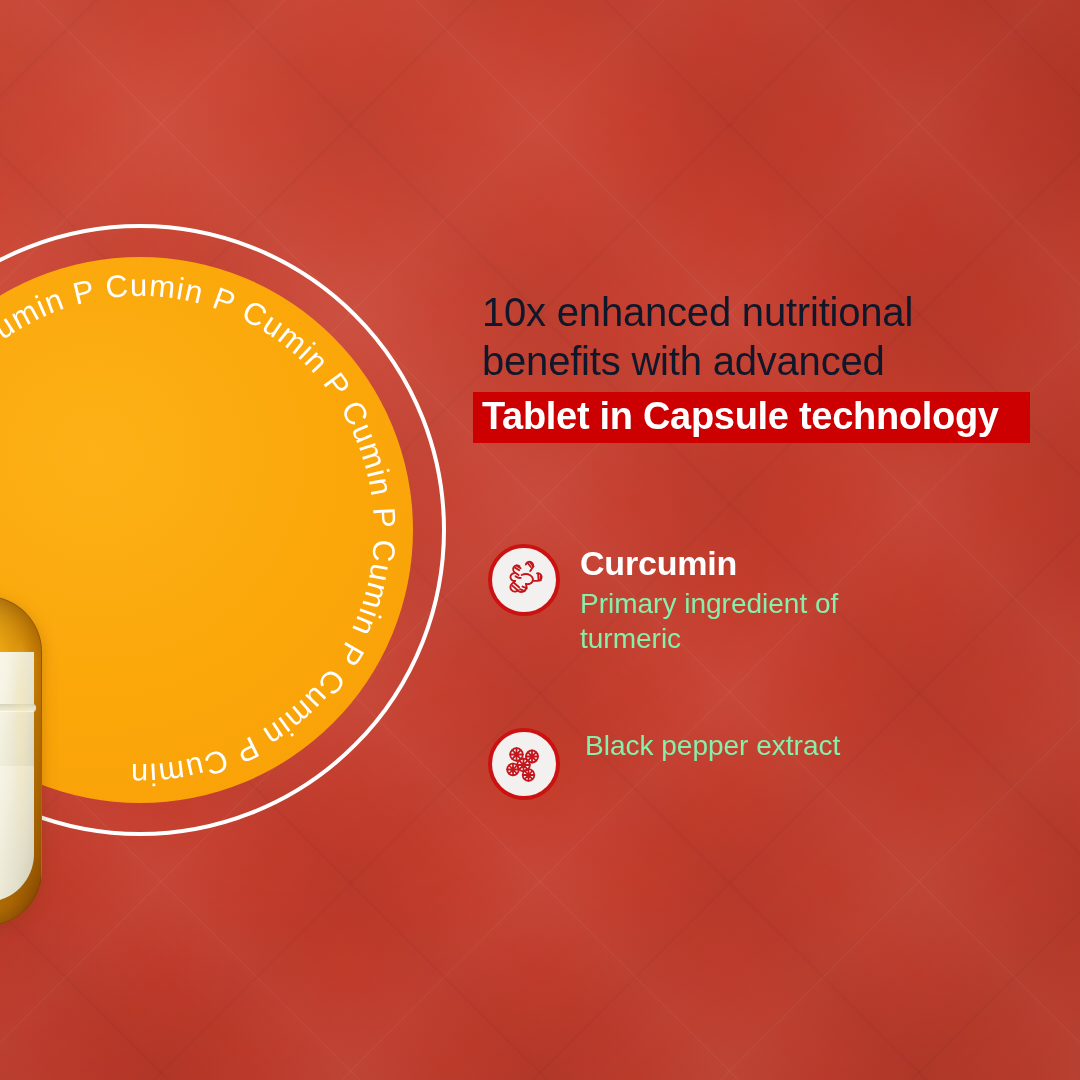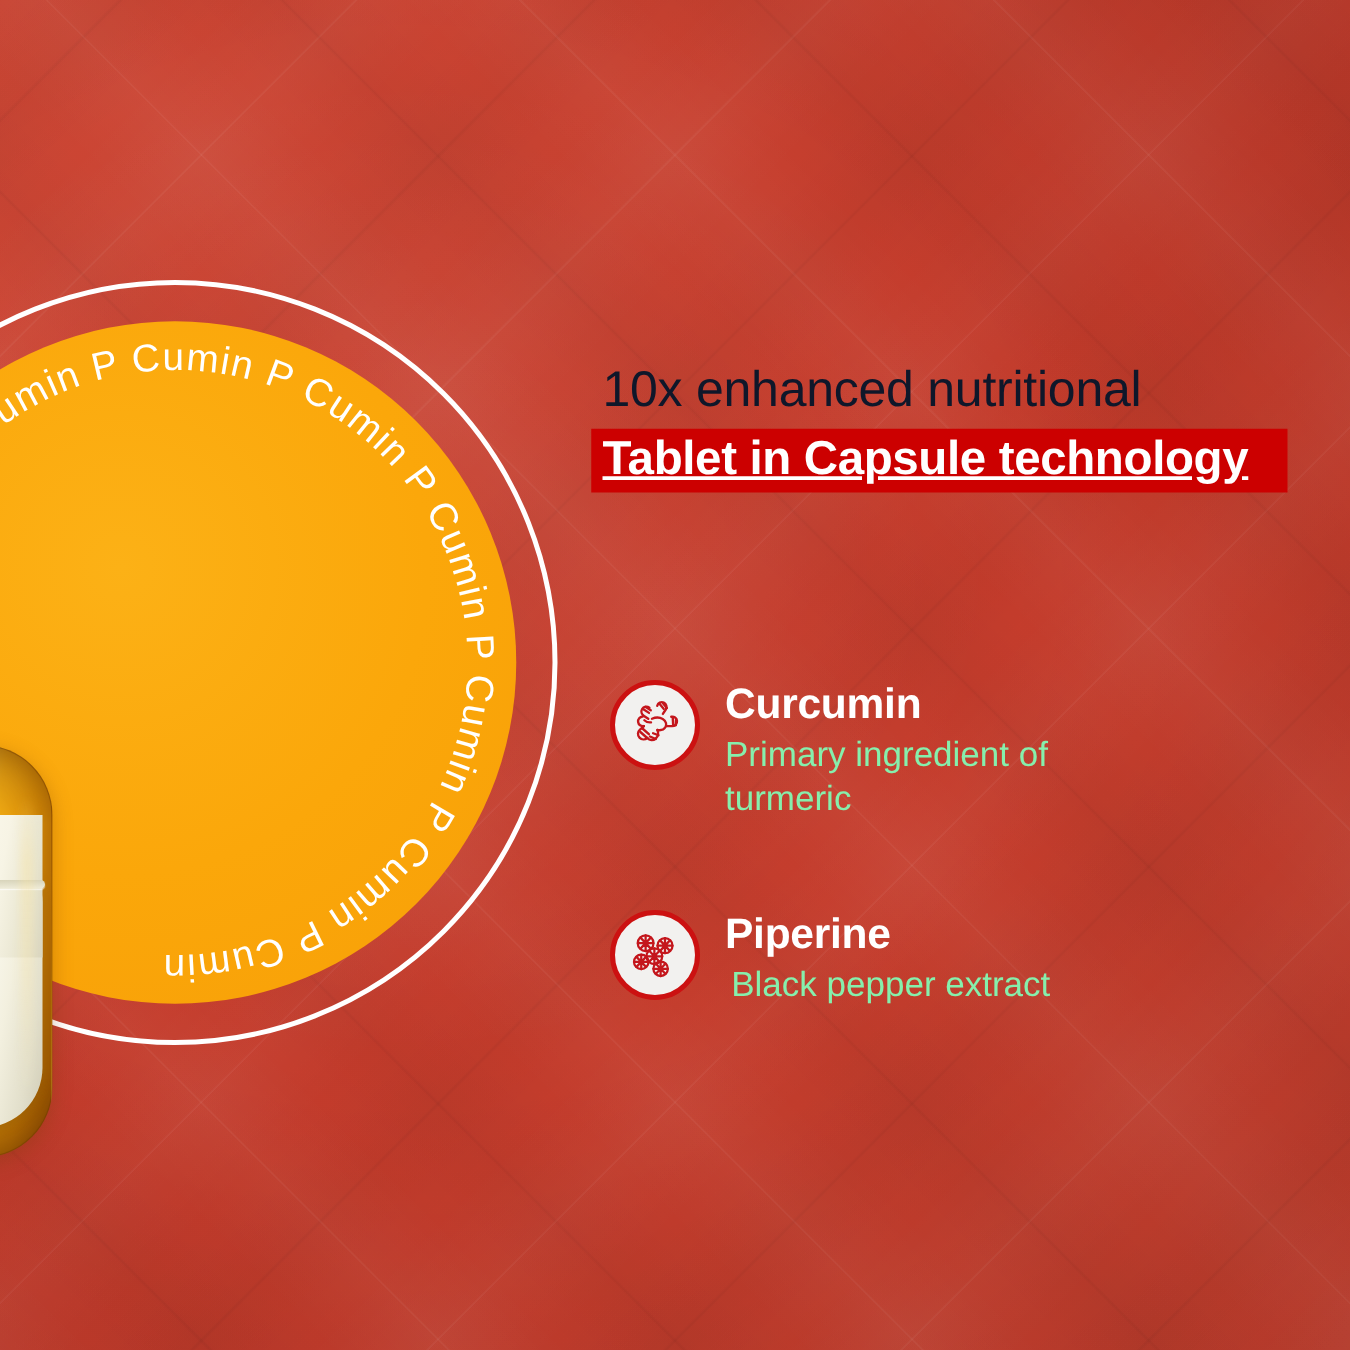--- a/index.html
+++ b/index.html
@@ -204,21 +204,20 @@
     margin-top:6px;
     margin-left:0;
     padding:8px 10px 10px 9px;
     background:#cc0000;
     color:#ffffff;
     font-size:38px;
     line-height:33px;
     font-weight:bold;
     letter-spacing:-0.3px;
     width:557px;
-    text-decoration:underline;
   }
 
   .features {
     position:absolute;
     left:488px; top:544px;
     width:560px;
   }
   .feature {
     position:relative;
     min-height:110px;
@@ -288,20 +287,21 @@
       </div>
       <div class="tablet-band"></div>
       <div class="tablet-score"></div>
 
       <div class="cap-gloss-r"></div>
     </div>
   </div>
 
   <div class="content">
     <div class="headline">10x enhanced nutritional</div>
+    <div class="headline">benefits with advanced</div>
     <div class="headline-bar">Tablet in Capsule technology</div>
   </div>
 
   <div class="features">
 
     <div class="feature">
       <div class="feat-icon">
         <svg width="46" height="46" viewBox="0 0 46 46" fill="none" stroke="#c4161c" stroke-width="1.9" stroke-linecap="round" stroke-linejoin="round">
           <path d="M18.5 9.2c-1.9-1.4-4.6-1.0-5.8 1.0-1.2 2.0-0.3 4.4 1.5 5.6l3.4 2.2"></path>
           <path d="M14.0 10.6l4.2 2.7M15.6 8.6l4.0 2.6"></path>
@@ -343,19 +343,18 @@
             <circle cx="11.0" cy="27.5" r="5.8"></circle>
             <path d="M7.2 23.5l7.6 8.0M14.8 23.5l-7.6 8.0M5.2 27.5h11.6M11.0 21.7v11.6"></path>
           </g>
           <g>
             <circle cx="26.5" cy="33.0" r="5.8"></circle>
             <path d="M22.7 29.0l7.6 8.0M30.3 29.0l-7.6 8.0M20.7 33.0h11.6M26.5 27.2v11.6"></path>
           </g>
         </svg>
       </div>
       <div class="feat-text">
-        <div class="feat-title">Piperine</div>
         <div class="feat-desc indent">Black pepper extract</div>
       </div>
     </div>
 
   </div>
 </div>
 
 </body></html>

